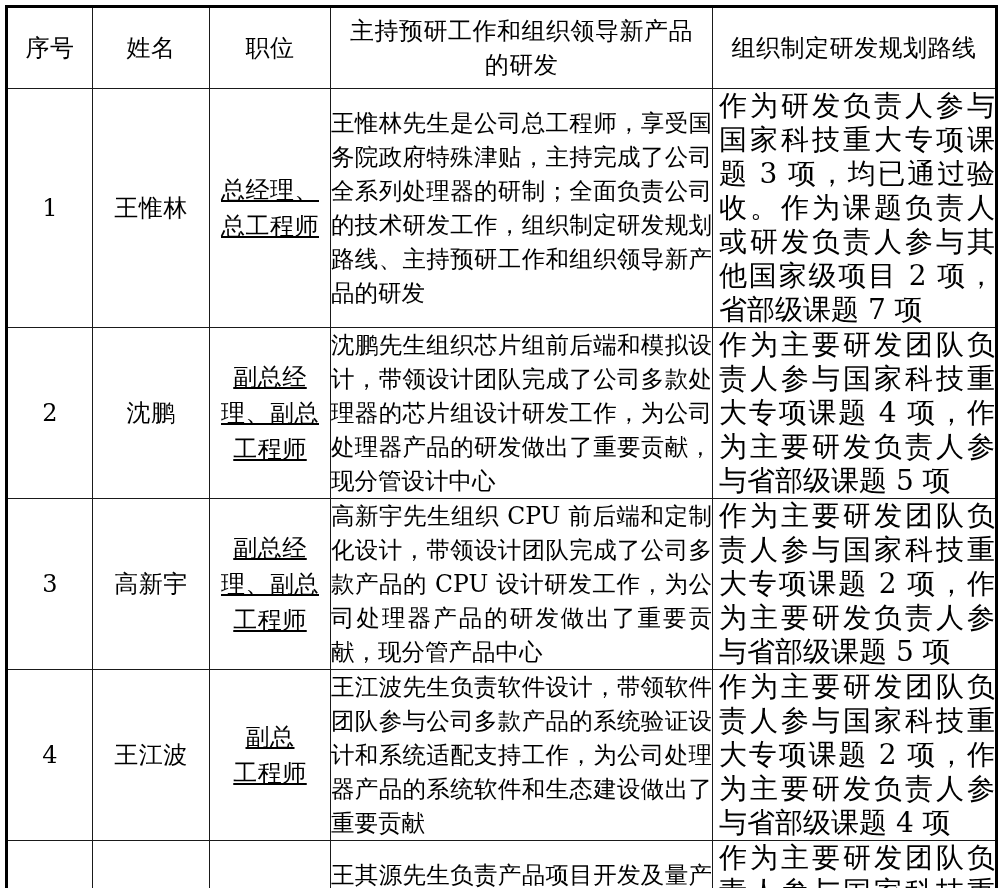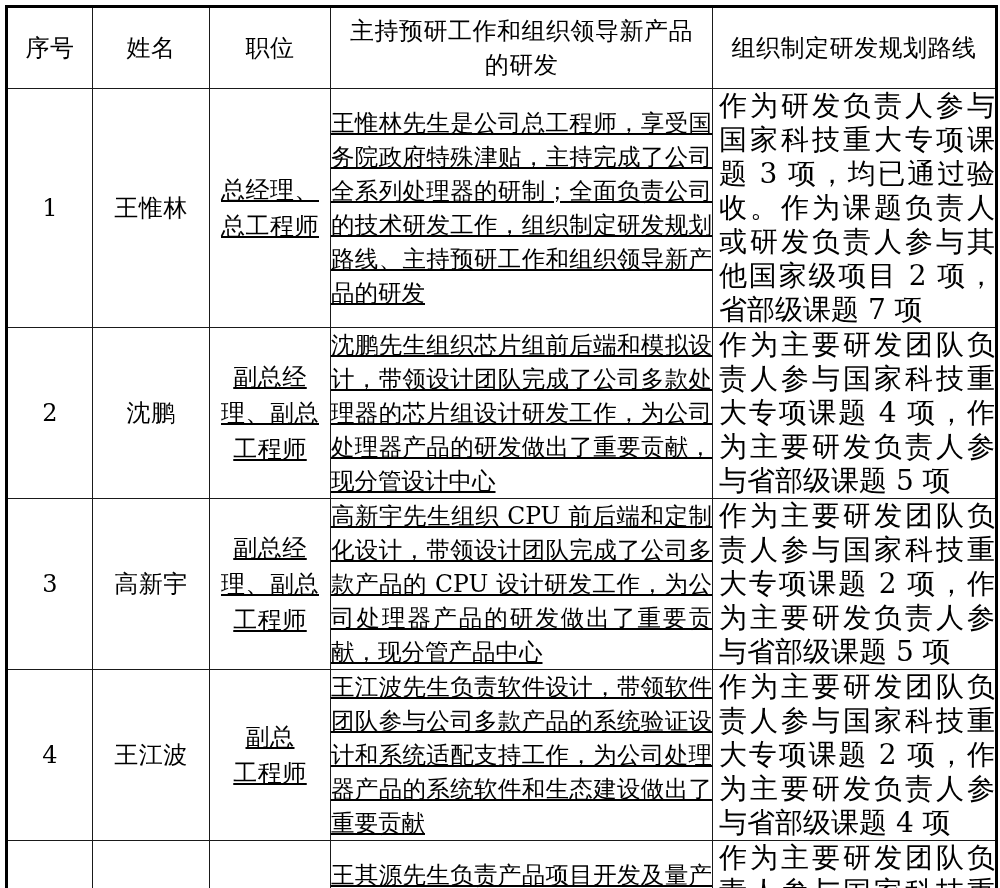--- a/index.html
+++ b/index.html
@@ -68,21 +68,21 @@
   .cell-para {
     text-align: justify;
     text-align-last: left;
     text-justify: inter-ideograph;
     font-size: 23.5px;
     line-height: 34px;
     padding: 6px 9px 6px 9px;
     vertical-align: top;
     letter-spacing: 0px;
   }
-  .cell-para.desc { font-size: 23.5px; text-decoration: underline; }
+  .cell-para.desc { font-size: 23.5px; }
   .cell-para.ach  { font-size: 28px; padding-left: 6px; }
 
   .nowrap-line { white-space: pre-line; text-decoration: underline; }
 </style>
 </head>
 <body>
 
 <div class="page">
   <table class="personnel-table">
     <colgroup>

